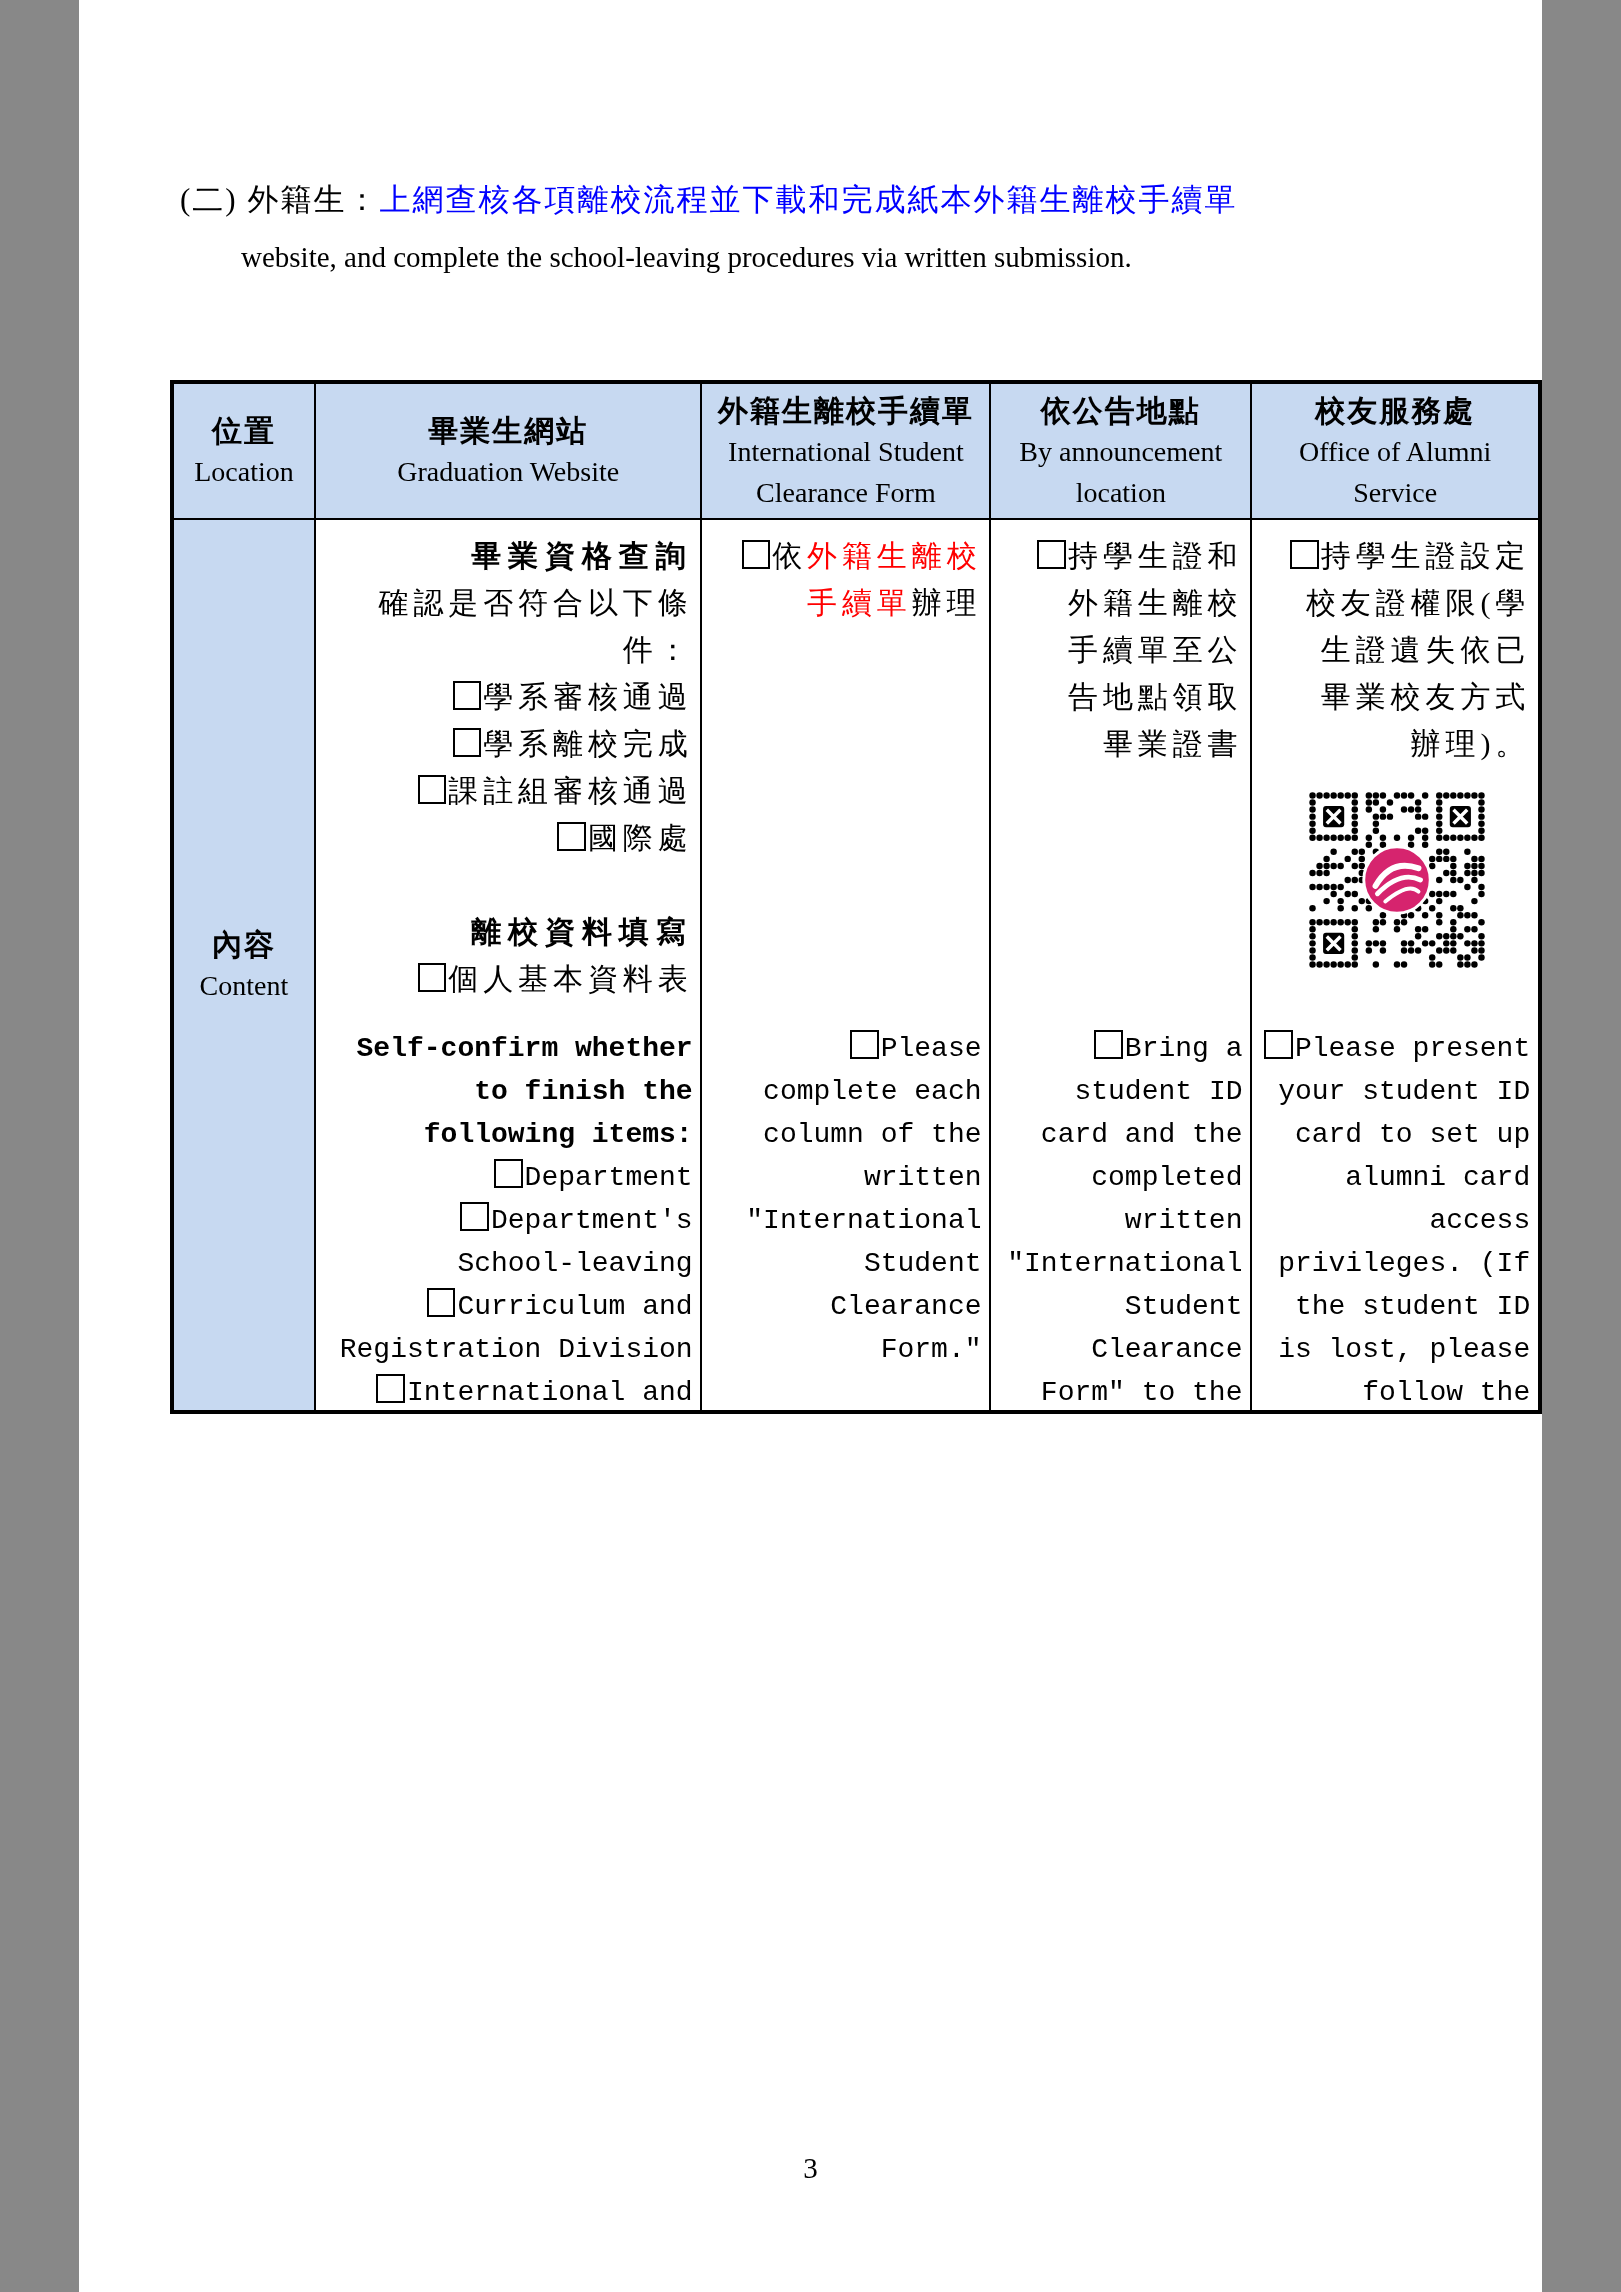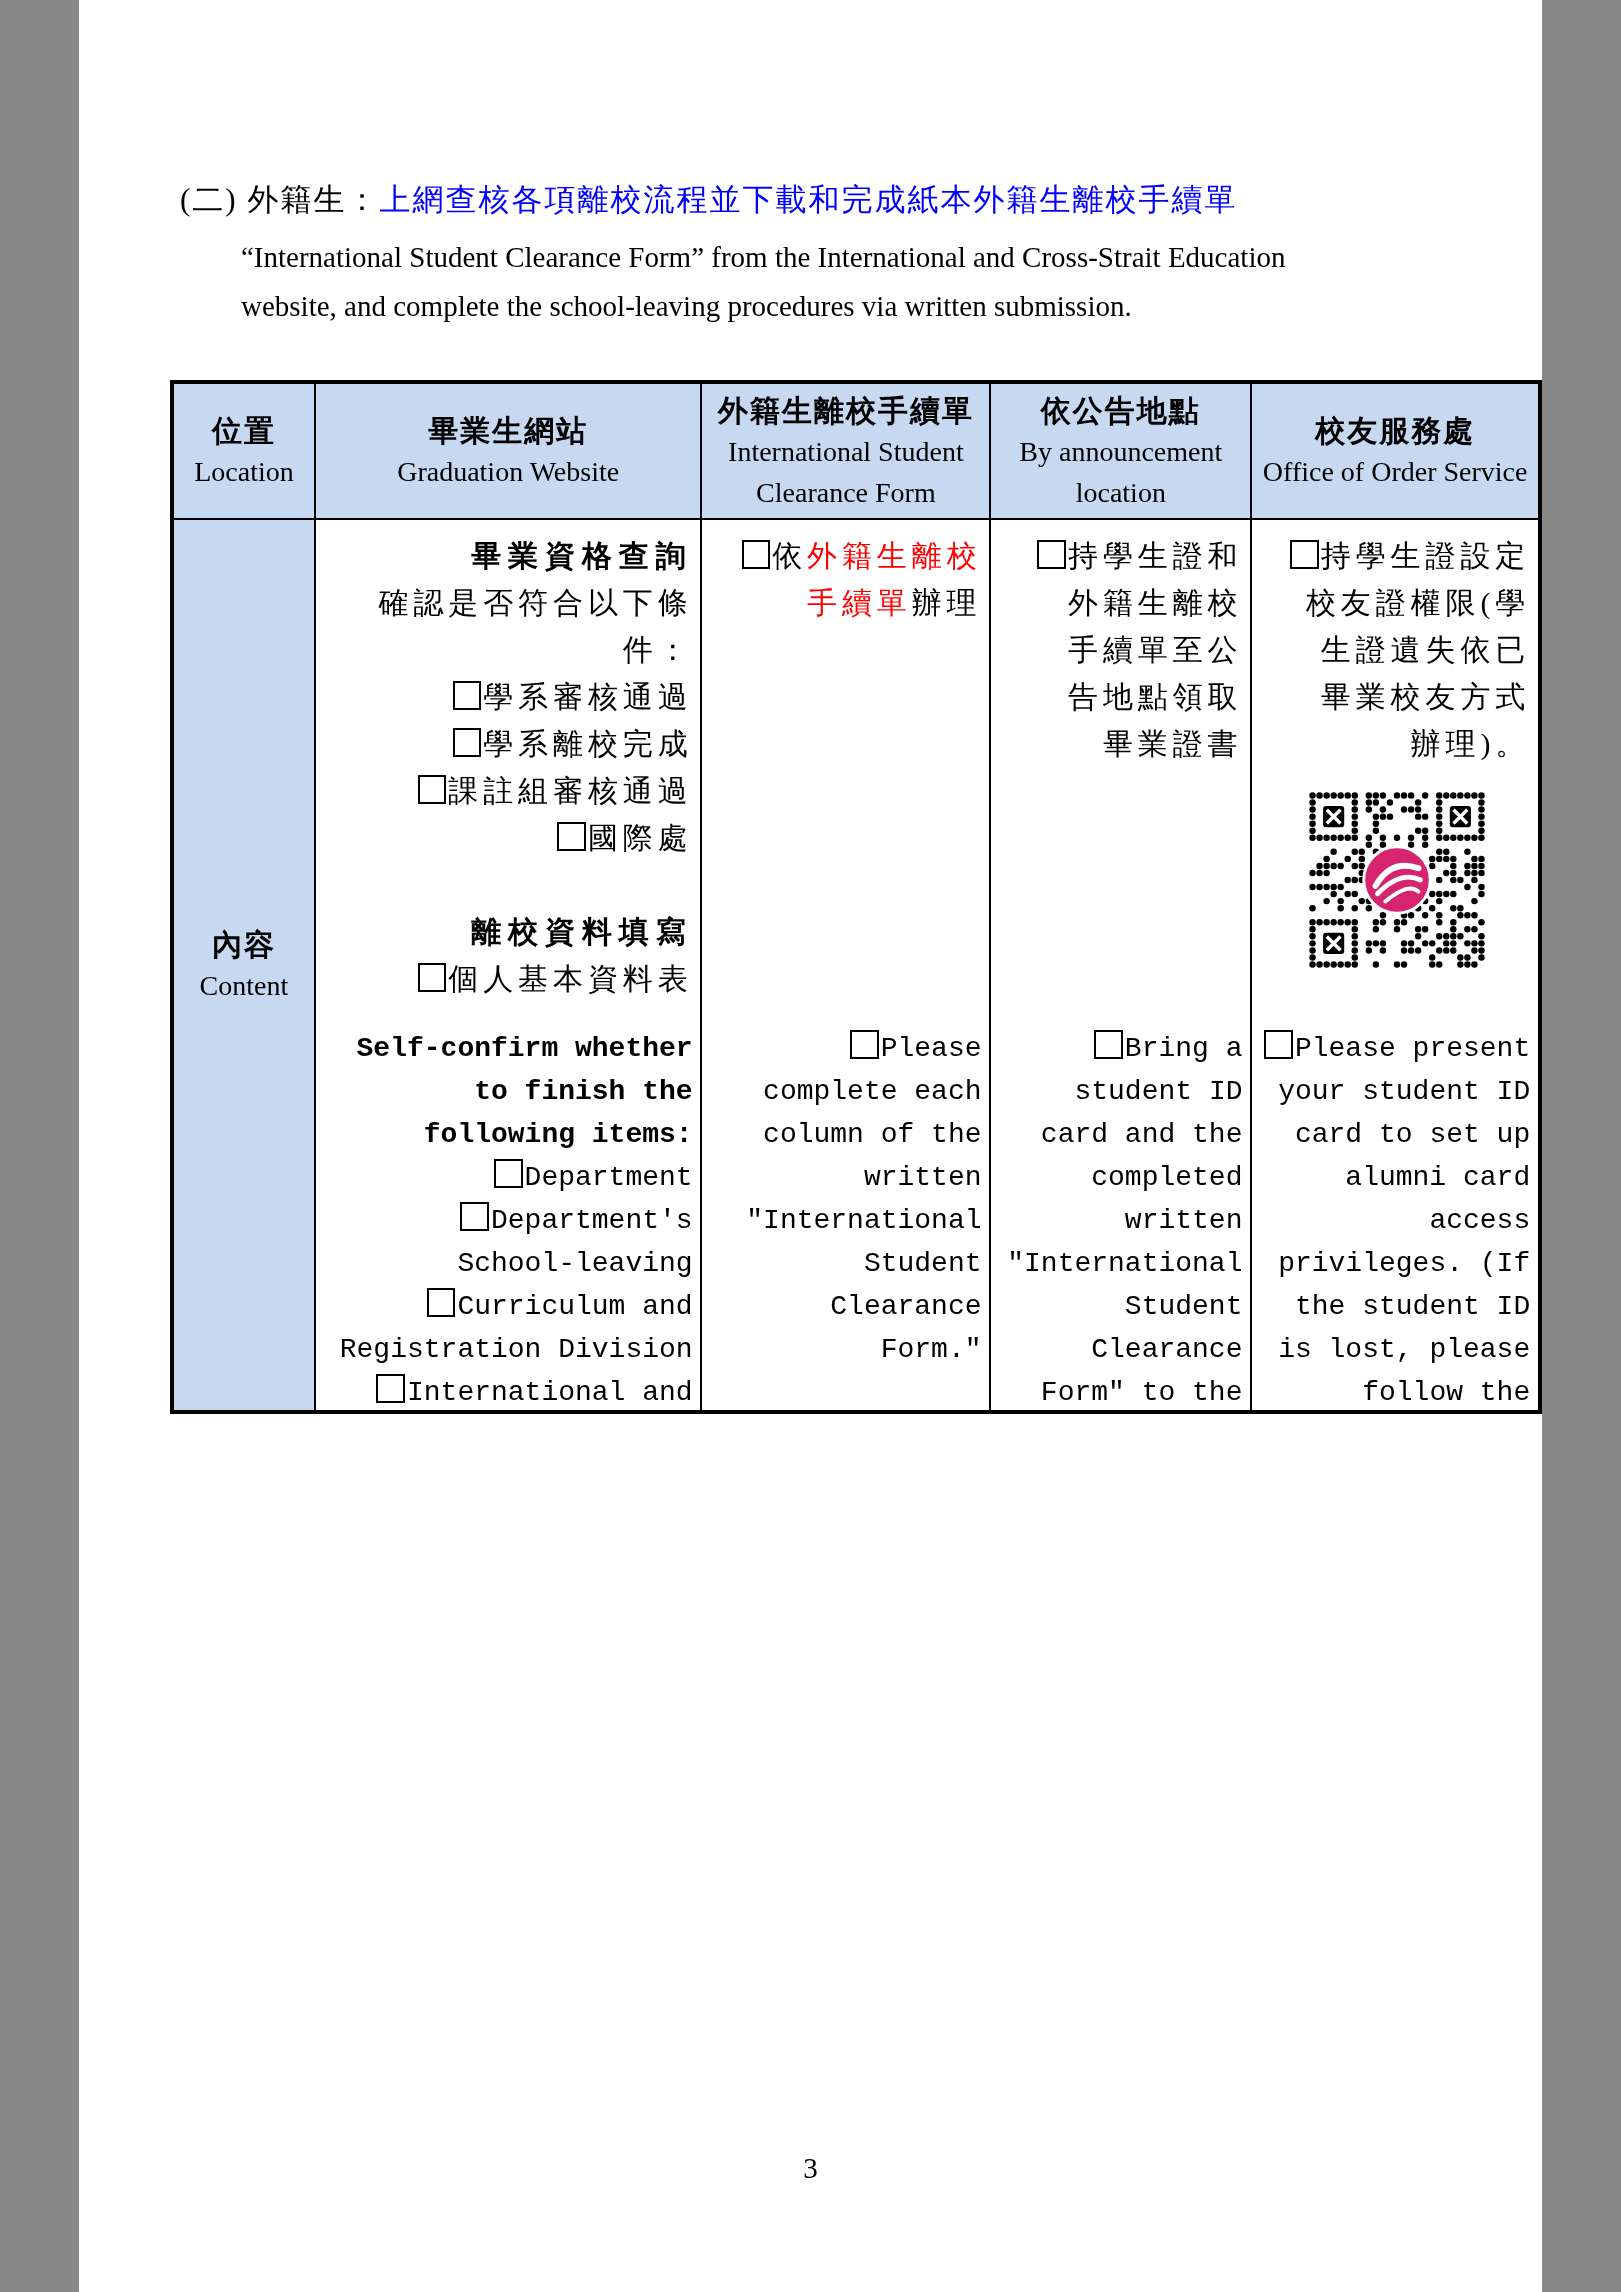--- a/index.html
+++ b/index.html
@@ -45,21 +45,20 @@
 </head>
 <body>
 
 <div class="page">
 
   <div class="intro">
     <div class="intro-title">
       <span>(二) 外籍生：</span><span class="blue">上網查核各項離校流程並下載和完成紙本外籍生離校手續單</span>
     </div>
     <div class="intro-en">
-      <div>“International Student Clearance Form” from the International and Cross-Strait Education</div>
       <div>website, and complete the school-leaving procedures via written submission.</div>
     </div>
   </div>
 
   <table class="doc">
     <colgroup>
       <col style="width:147px">
         <col style="width:418px">
         <col style="width:306px">
         <col style="width:272px">
@@ -80,21 +79,21 @@
       <td class="hd">
         <div class="zh-b">外籍生離校手續單</div>
         <div class="en-r">International Student Clearance Form</div>
       </td>
       <td class="hd">
         <div class="zh-b">依公告地點</div>
         <div class="en-r">By announcement location</div>
       </td>
       <td class="hd">
         <div class="zh-b">校友服務處</div>
-        <div class="en-r">Office of Order Service</div>
+        <div class="en-r">Office of Alumni Service</div>
       </td>
     </tr>
 
     <tr style="height:893px">
       <td class="hd">
         <div class="zh-b">內容</div>
         <div class="en-r">Content</div>
       </td>
 
       <td class="cc">

